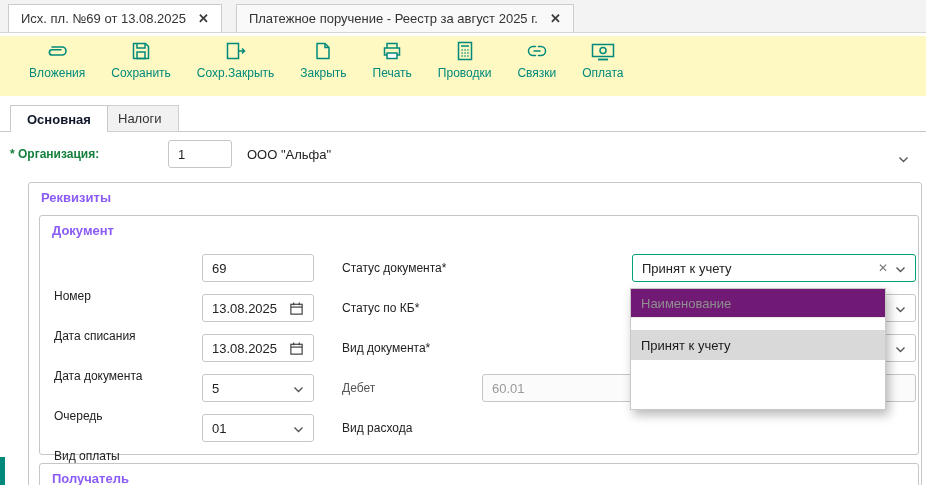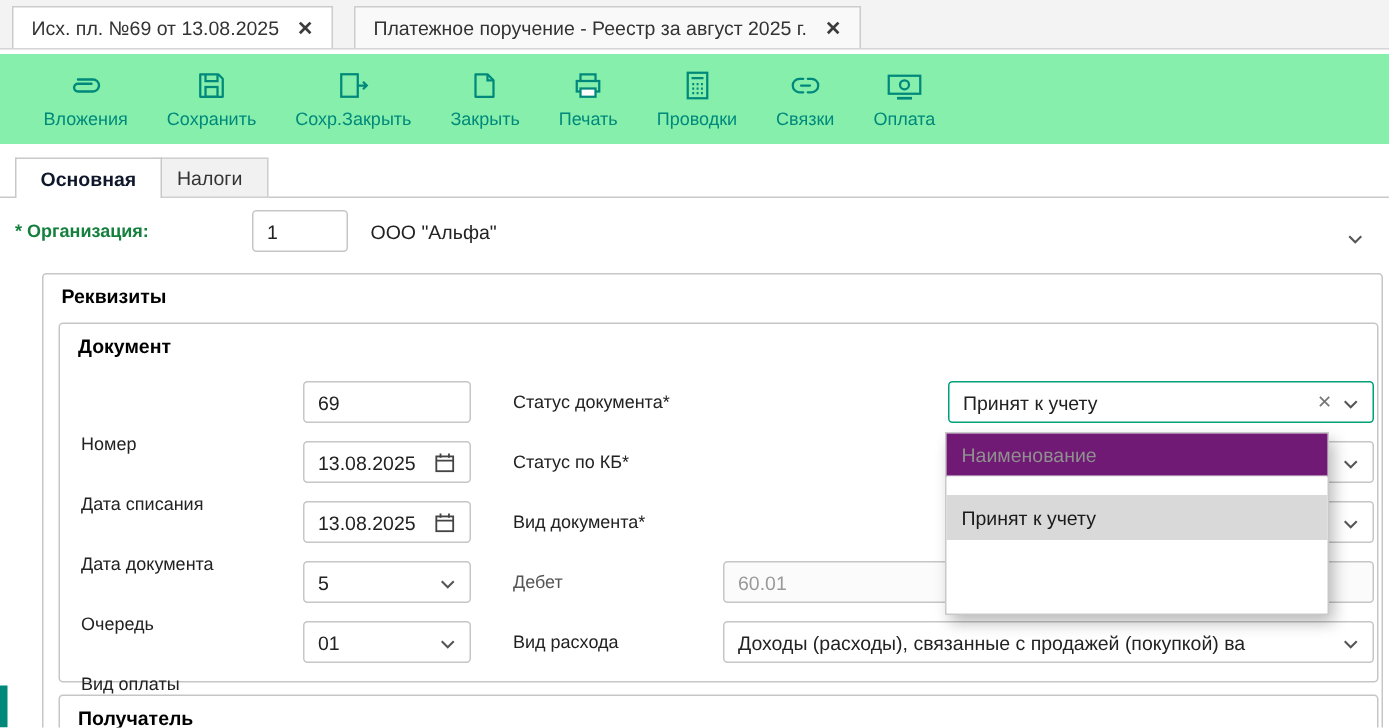--- a/index.html
+++ b/index.html
@@ -6,40 +6,40 @@
   body { margin:0; background:#fff; font-family:"Liberation Sans", sans-serif; }
   .screen { position:relative; width:926px; height:485px; background:#fff; overflow:hidden; font-size:13px; color:#222; }
 
   
   .tabbar { position:absolute; left:0; top:0; width:100%; height:33px; background:#f3f3f3; border-bottom:1px solid #d6d6d6; display:flex; align-items:flex-end; padding-left:8px; gap:14px; }
   .wtab { display:flex; align-items:center; gap:12px; height:28px; padding:0 12px; background:#fff; border:1px solid #cccccc; border-bottom:none; font-size:13px; color:#333; cursor:pointer; }
   .wtab.inactive { background:#f9f9f9; }
   .wtab-x { font-size:13px; font-weight:bold; color:#3c3c3c; line-height:1; }
 
   
-  .toolbar { position:absolute; left:0; top:36px; width:100%; height:60px; display:flex; align-items:center; padding-left:16px; background:#86efac; }
+  .toolbar { position:absolute; left:0; top:36px; width:100%; height:60px; display:flex; align-items:flex-start; padding-left:16px; background:#fef9c3; }
   .tbtn { display:flex; flex-direction:column; align-items:center; justify-content:center; gap:4px; padding:4px 13px; color:#00897b; font-size:12px; cursor:pointer; white-space:nowrap; }
   .tbtn svg { display:block; }
 
   
   .formtabs { position:absolute; left:0; top:104px; width:100%; height:28px; }
   .formtabs .tabline { position:absolute; left:0; bottom:0; width:100%; height:1px; background:#c9c9c9; }
   .ftab { position:absolute; bottom:0; height:27px; display:flex; align-items:center; padding:0 16px; font-size:13px; cursor:pointer; }
   .ftab.active { left:10px; background:#fff; border:1px solid #c9c9c9; border-bottom:none; font-weight:bold; color:#0f172a; z-index:2; }
   .ftab.inactive { left:101px; background:#f1f1f1; border:1px solid #cfcfcf; color:#333; }
 
   
   .org-label { position:absolute; left:10px; top:147px; font-size:12px; font-weight:bold; color:#15803d; }
   .org-code { position:absolute; left:168px; top:140px; width:64px; height:28px; border:1px solid #c6c6c6; border-radius:3px; background:#fff; display:flex; align-items:center; padding:0 9px; }
   .org-name { position:absolute; left:247px; top:147px; font-size:13px; color:#222; }
   .org-chev { position:absolute; left:898px; top:151px; }
 
   
   .group { position:absolute; border:1px solid #c6c6c6; border-radius:3px; background:#fff; }
-  .gtitle { position:absolute; left:12px; top:7px; font-size:13px; font-weight:bold; color:#000000; }
+  .gtitle { position:absolute; left:12px; top:7px; font-size:13px; font-weight:bold; color:#8b5cf6; }
   #grp-requisites { left:28px; top:182px; width:894px; height:320px; }
   #grp-document   { left:10px; top:32px;  width:880px; height:240px; }
   #grp-recipient  { left:10px; top:280px; width:880px; height:38px; }
 
   
   .drow { position:absolute; left:14px; right:2px; height:28px; }
   .flabel { position:absolute; top:0; line-height:28px; font-size:12px; color:#222; white-space:nowrap; }
   .flabel.l1 { left:0;margin-top:28px; }
   .flabel.l2 { left:288px; }
   .flabel.dim { color:#555; }
@@ -285,30 +285,20 @@
           <span class="val">01</span>
           <span class="tail">
             <span>
               <svg width="11" height="7" viewBox="0 0 11 7">
                   <path d="M1.5 1.5 L5.5 5.5 L9.5 1.5" fill="none" stroke="#555" stroke-width="1.4"></path>
                 </svg>
             </span>
           </span>
         </div>
         <span class="flabel l2">Вид расхода</span>
-        <div class="fld wide">
-          <span class="val">Доходы (расходы), связанные с продажей (покупкой) ва</span>
-          <span class="tail">
-            <span>
-              <svg width="11" height="7" viewBox="0 0 11 7">
-                  <path d="M1.5 1.5 L5.5 5.5 L9.5 1.5" fill="none" stroke="#555" stroke-width="1.4"></path>
-                </svg>
-            </span>
-          </span>
-        </div>
       </div>
     </div>
 
     <div class="group" id="grp-recipient">
       <span class="gtitle">Получатель</span>
     </div>
   </div>
 
   <div class="popup">
     <div class="popup-head">Наименование</div>

